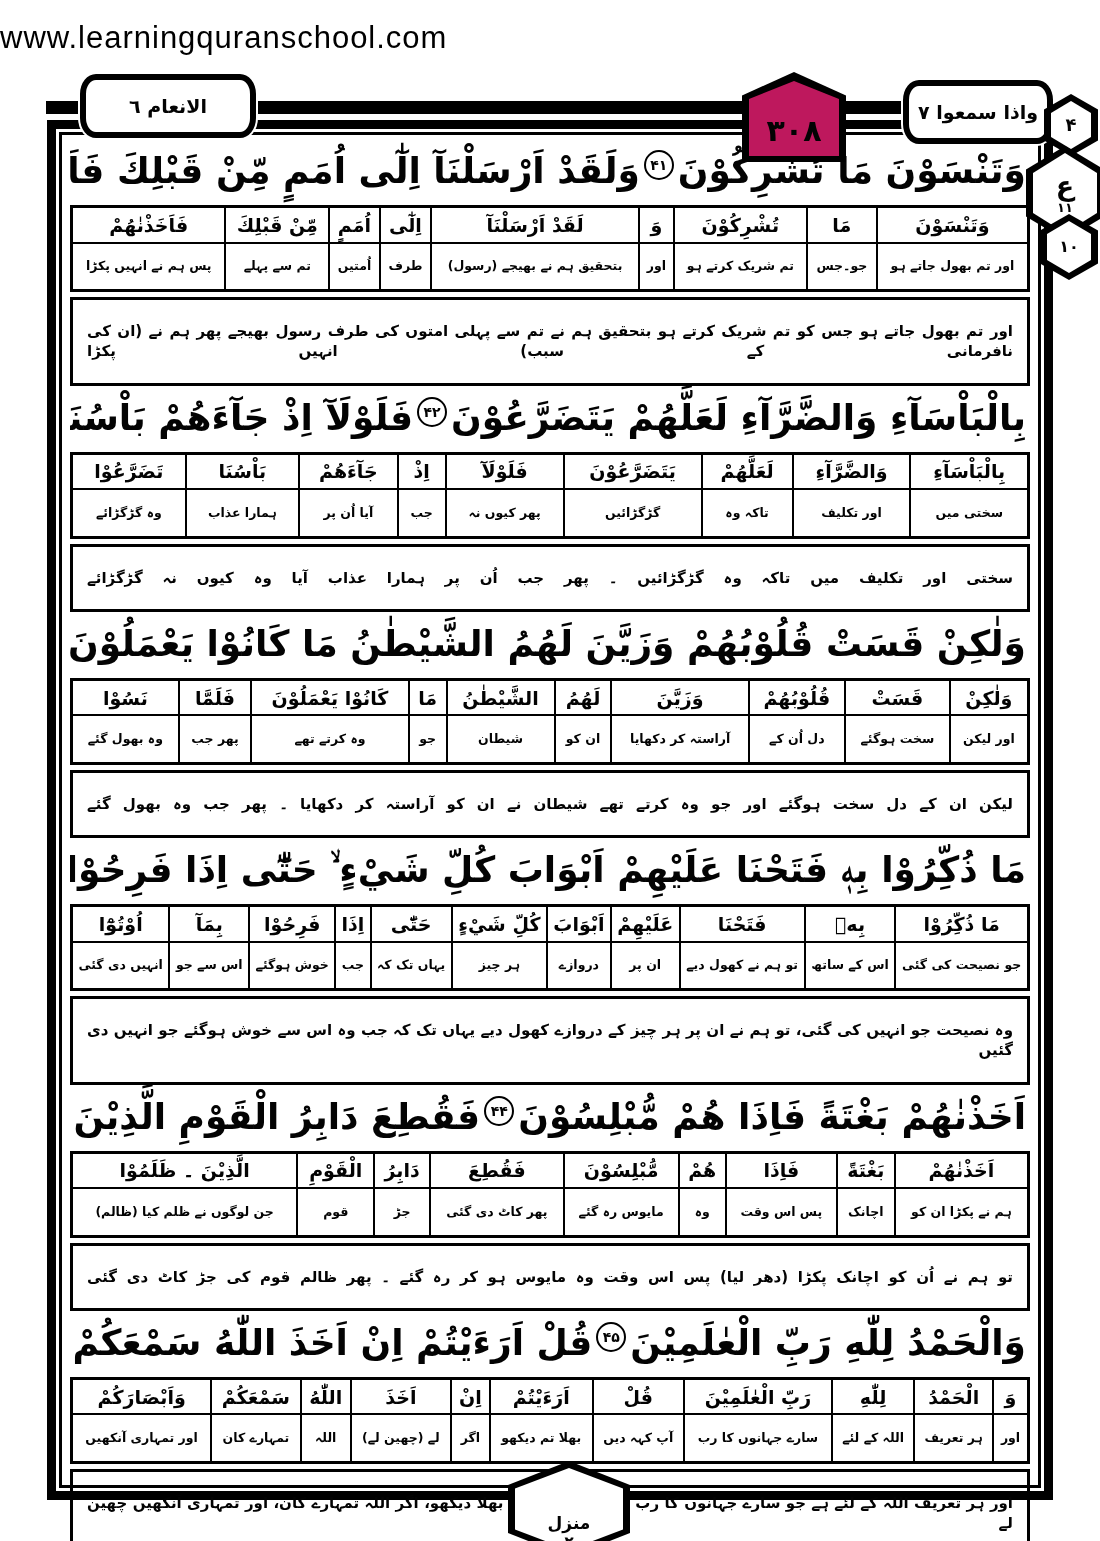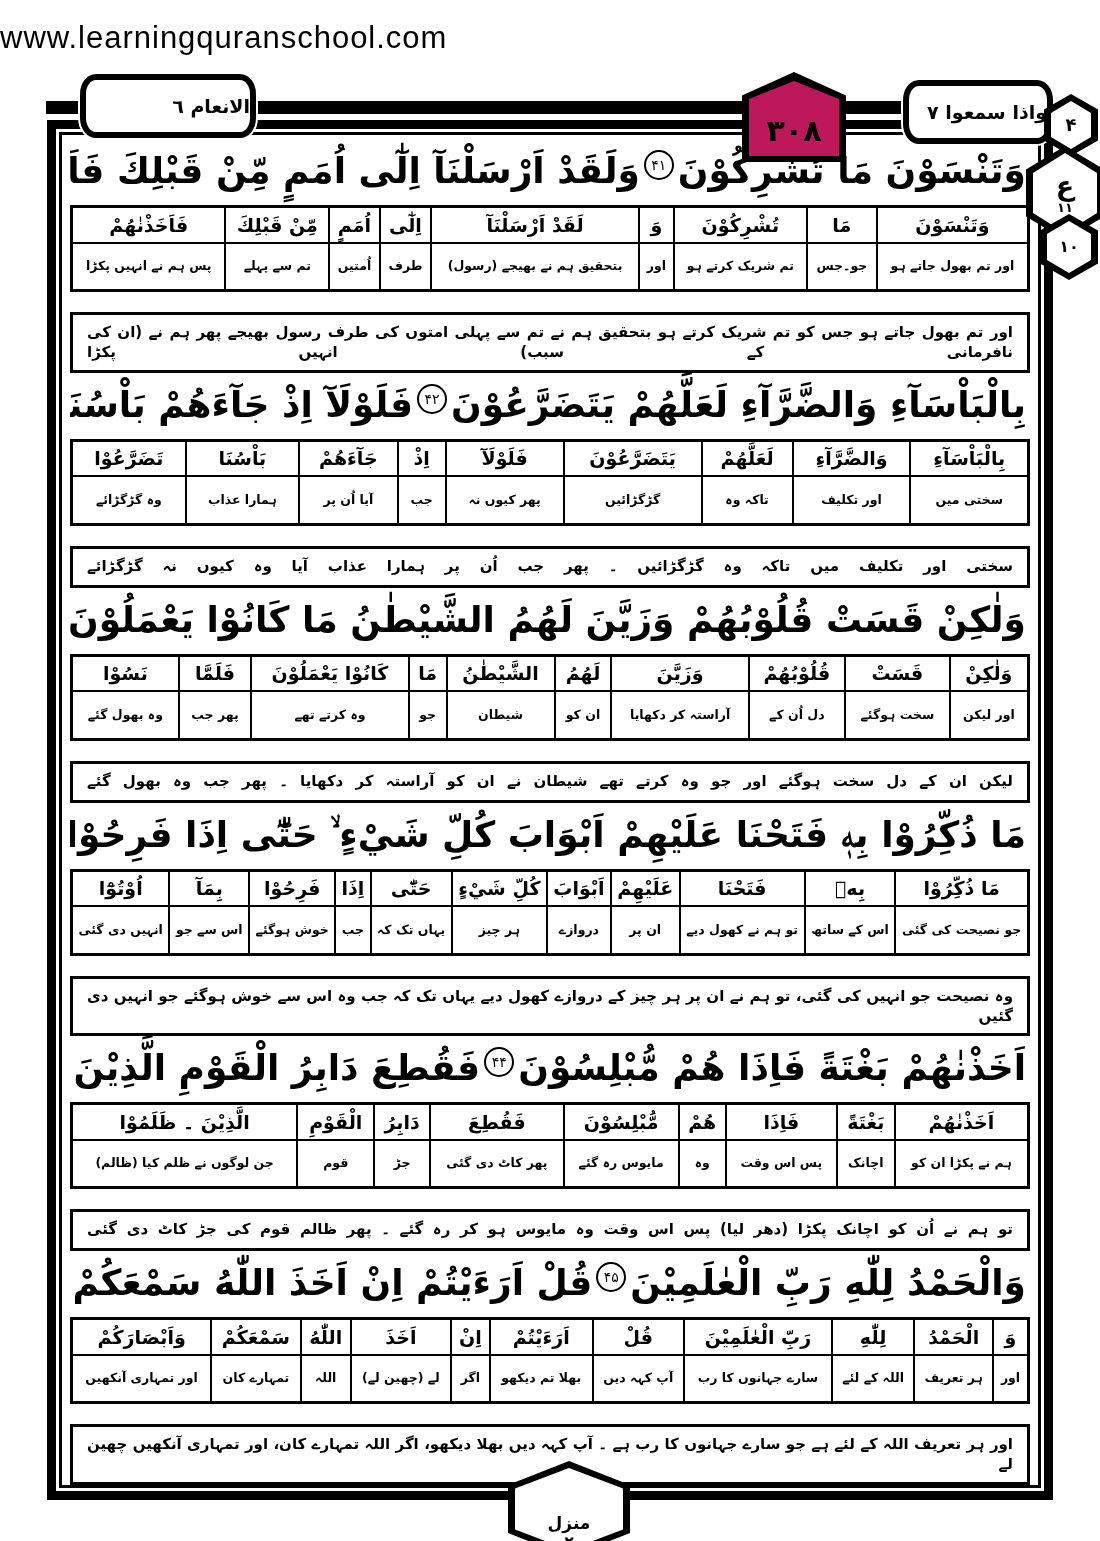--- a/index.html
+++ b/index.html
@@ -26,35 +26,35 @@
   
   .block { display:flex; flex-direction:column; }
   .verse {
     direction:rtl; font-weight:bold; font-size:36px; line-height:64px; height:66px;
     text-align:justify; text-align-last:justify; white-space:nowrap; overflow:hidden;
     padding:0 4px;
   }
   .vnum {
     display:inline-flex; align-items:center; justify-content:center;
     width:30px; height:30px; border:2px solid #000; border-radius:50%;
-    font-size:14px; font-weight:normal; vertical-align:super; margin:0 4px;
+    font-size:14px; font-weight:bold; vertical-align:super; margin:0 4px;
   }
   table.words { width:100%; border-collapse:collapse; border:3px solid #000; table-layout:auto; }
   table.words td { border:2.5px solid #000; text-align:center; vertical-align:middle; padding:1px 5px; }
   tr.ar td { height:36px; font-size:19px; font-weight:bold; direction:rtl; white-space:nowrap; }
   tr.ur td { height:48px; font-size:12.5px; direction:rtl; line-height:1.25; font-weight:bold; }
   .running {
-    border:3px solid #000; margin-top:20px; min-height:42px;
+    border:3px solid #000; margin-top:5px; min-height:42px;
     direction:rtl; text-align:justify; text-align-last:justify;
-    font-size:15px; font-weight:bold; line-height:1.35; padding:7px 14px;
+    font-size:15px; font-weight:bold; line-height:1.35; padding:21px 14px;
   }
   
   .cartouche {
     position:absolute; z-index:6; background:#fff; border:6px solid #000;
-    border-radius:16px / 20px; display:flex; align-items:center; 
+    border-radius:16px / 20px; display:flex; align-items:center; justify-content:center;
     font-size:19px; font-weight:bold; direction:rtl;
     box-shadow:0 0 0 2px #fff;
   }
   .cart-left  { left:80px;  top:74px; width:176px; height:64px; }
   .cart-right { left:903px; top:80px; width:150px; height:64px; }
   .page-badge { position:absolute; left:742px; top:72px; width:104px; height:90px; z-index:6; }
   .pent-outer { width:100%; height:100%; background:#000;
     clip-path:polygon(50% 0, 100% 26%, 100% 100%, 0 100%, 0 26%); }
   .pent-inner { position:absolute; left:7px; right:7px; top:9px; bottom:6px; background:#be185d;
     clip-path:polygon(50% 0, 100% 24%, 100% 100%, 0 100%, 0 24%);

